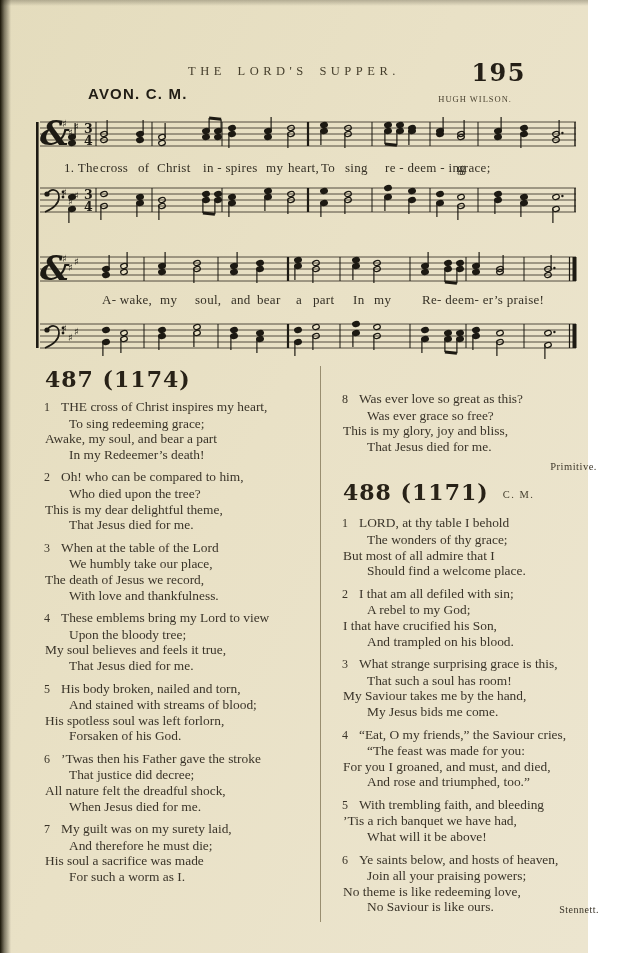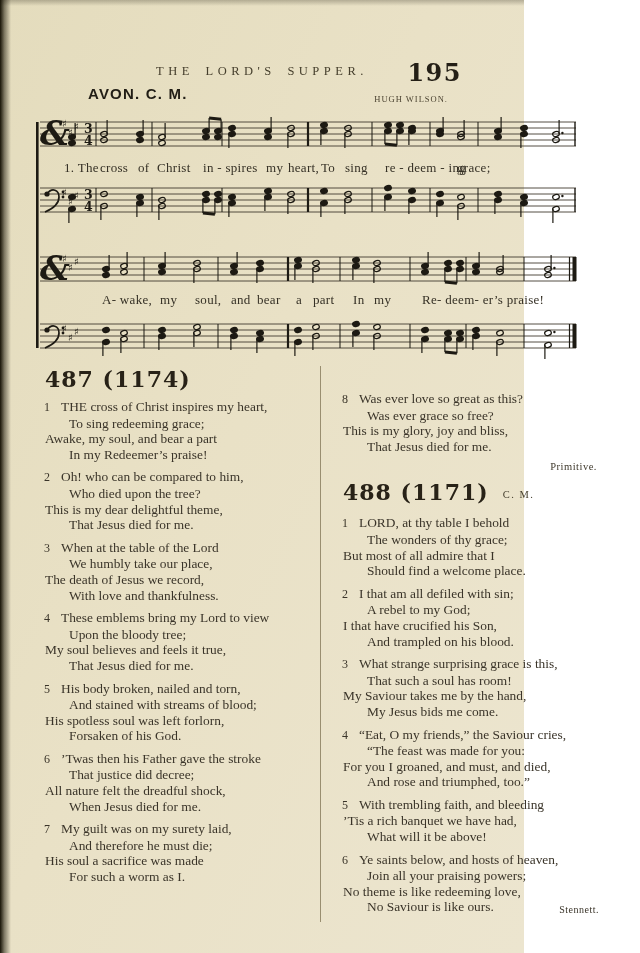--- a/index.html
+++ b/index.html
@@ -1,17 +1,17 @@
 <!DOCTYPE html>
 <html><head>
 <meta charset="utf-8">
 <style>
   html,body{margin:0;padding:0;}
   body{width:640px;height:953px;overflow:hidden;}
-  .page{position:relative;width:524px;height:953px;
+  .page{position:relative;width:588px;height:953px;
         background:linear-gradient(115deg,#e4dcbd 0%,#e9e1c6 45%,#ece5cf 100%);
         font-family:"Liberation Serif","DejaVu Serif",serif;color:#3a3429;}
   .edge-left{position:absolute;left:0;top:0;bottom:0;width:11px;
         background:linear-gradient(90deg,#171306 0%,rgba(23,19,6,.5) 40%,rgba(23,19,6,0) 100%);}
   .edge-top{position:absolute;left:0;top:0;height:6px;right:0;
         background:linear-gradient(180deg,rgba(23,19,6,.25),rgba(23,19,6,0));}
   .running-head{position:absolute;top:64px;left:60px;right:60px;text-align:center;
         font-size:12.5px;letter-spacing:4.5px;color:#453e2c;word-spacing:4px;}
   .page-num{position:absolute;top:58px;right:62px;font-family:"DejaVu Serif",serif;
         font-weight:700;font-size:24px;letter-spacing:1.5px;color:#241f16;margin-left:27px;}
@@ -370,21 +370,21 @@
       <text x="422" y="304" fill="#353025" font-family="&quot;Liberation Serif&quot;,serif" font-size="13px" letter-spacing="0.3px">Re- deem- er’s praise!</text>
     </svg>
 
   <div class="text-area">
     <div class="col-left" id="col-left">
       <div class="hymn-head"><span>487</span> <span>(1174)</span></div>
     <div class="verse">
           <div class="vline l0"><span class="vnum">1</span>THE cross of Christ inspires my heart,</div>
           <div class="vline l1">To sing redeeming grace;</div>
           <div class="vline l2">Awake, my soul, and bear a part</div>
-          <div class="vline l3">In my Redeemer’s praise!</div>
+          <div class="vline l3">In my Redeemer’s death!</div>
         </div>
         <div class="verse">
           <div class="vline l0"><span class="vnum">2</span>Oh! who can be compared to him,</div>
           <div class="vline l1">Who died upon the tree?</div>
           <div class="vline l2">This is my dear delightful theme,</div>
           <div class="vline l3">That Jesus died for me.</div>
         </div>
         <div class="verse">
           <div class="vline l0"><span class="vnum">3</span>When at the table of the Lord</div>
           <div class="vline l1">We humbly take our place,</div>

